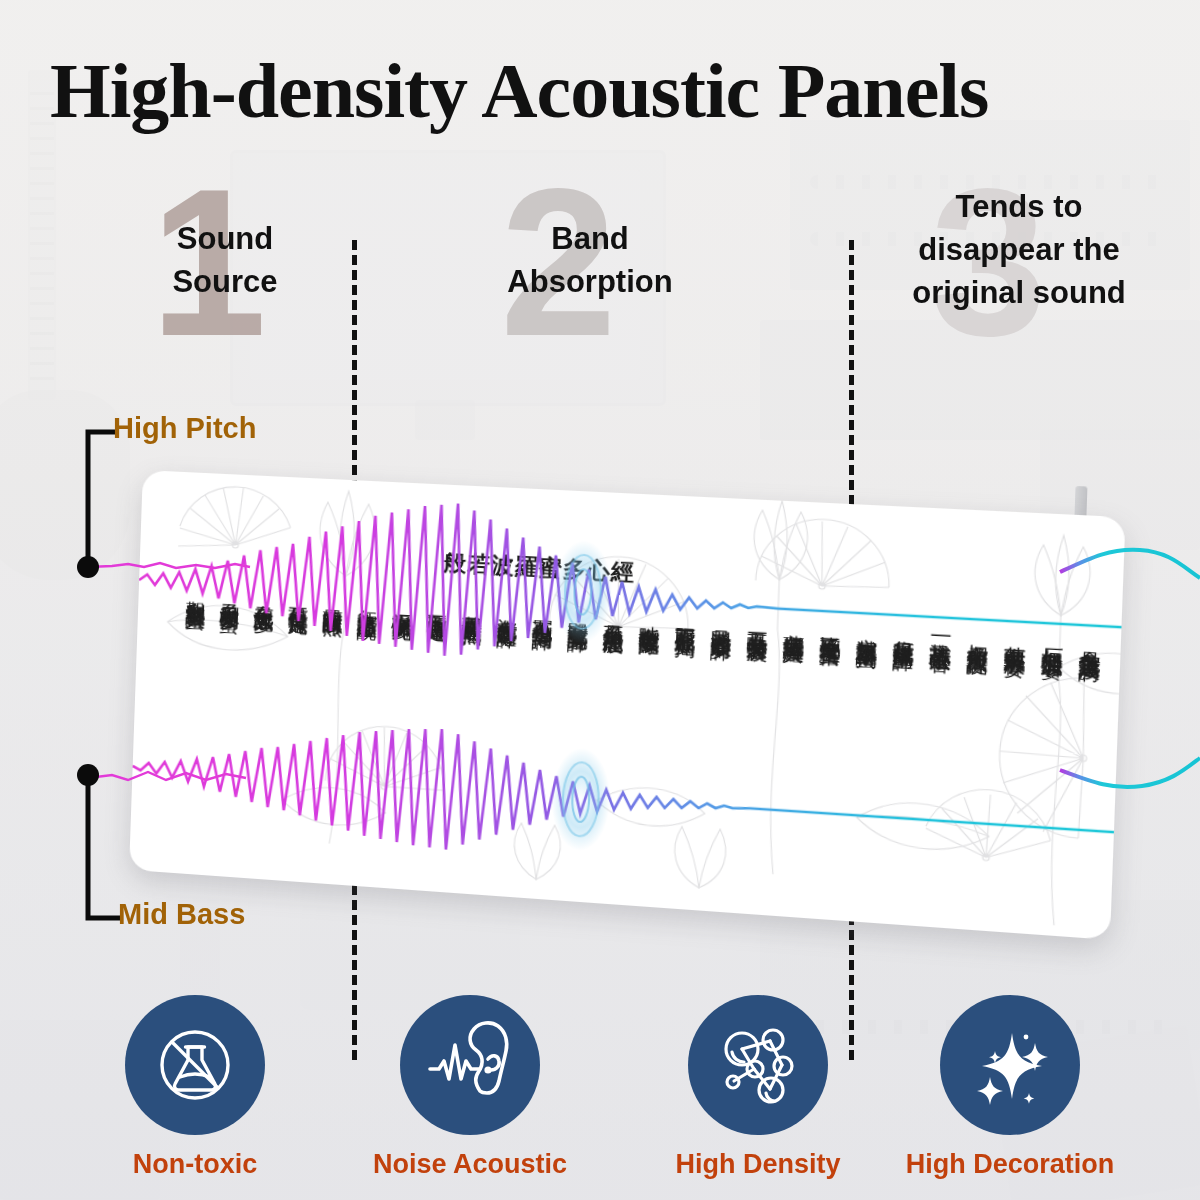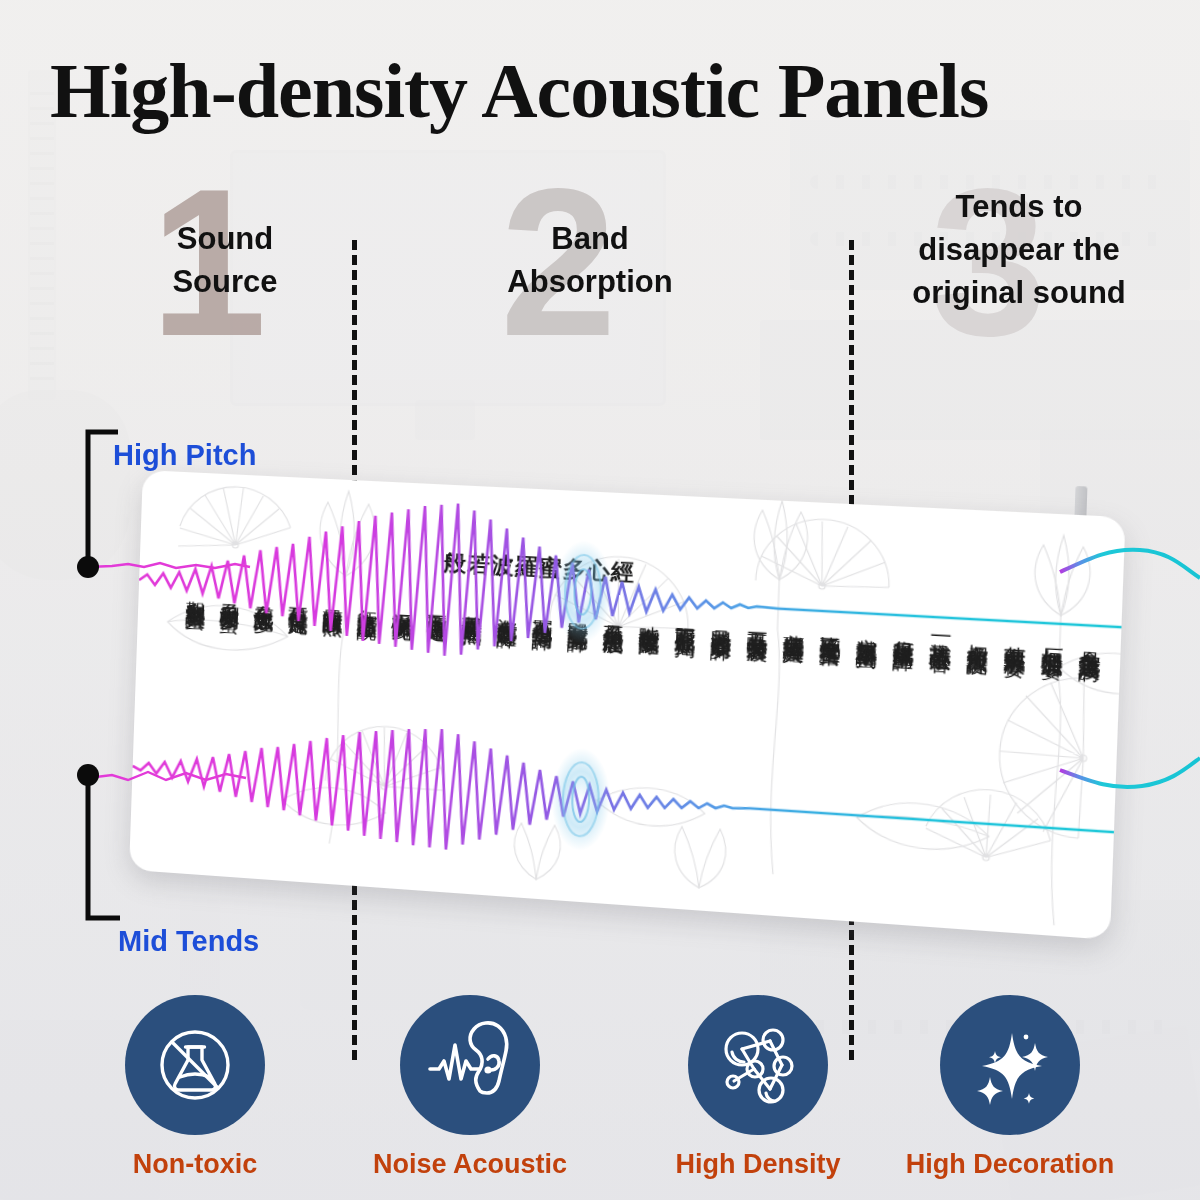--- a/index.html
+++ b/index.html
@@ -112,21 +112,21 @@
 
   
   .divider{
     position:absolute;width:0;border-left:5px dashed #111;
   }
   #div1{left:352px;top:240px;height:820px;}
   #div2{left:849px;top:240px;height:820px;}
 
   
   .callout-label{
-    position:absolute;font-weight:700;font-size:29px;color:#1d4ed8;white-space:nowrap;margin-top:27px;
+    position:absolute;font-weight:700;font-size:29px;color:#a16207;white-space:nowrap;
   }
   #lbl-high{left:113px;top:412px;}
   #lbl-mid{left:118px;top:898px;}
   .callout-svg{position:absolute;left:0;top:0;width:1200px;height:1200px;overflow:visible;}
 
   
   .panel-wrap{
     position:absolute;left:136px;top:470px;width:935px;height:420px;
   }
   .panel{
@@ -435,21 +435,21 @@
   <svg class="callout-svg" viewBox="0 0 1200 1200">
     <g stroke="#0b0b0b" stroke-width="5" fill="none">
       <path d="M88 567 L88 432 L118 432"></path>
       <path d="M88 775 L88 918 L120 918"></path>
     </g>
     <circle cx="88" cy="567" r="11" fill="#0b0b0b"></circle>
     <circle cx="88" cy="775" r="11" fill="#0b0b0b"></circle>
   </svg>
 
   <div class="callout-label" id="lbl-high">High Pitch</div>
-  <div class="callout-label" id="lbl-mid">Mid Tends</div>
+  <div class="callout-label" id="lbl-mid">Mid Bass</div>
 
   <div class="features">
 
     <div class="feature" id="feat0">
       <div class="fcircle">
         <svg width="92" height="92" viewBox="0 0 92 92">
           <g fill="none" stroke="#ffffff" stroke-width="3.4" stroke-linecap="round" stroke-linejoin="round">
             <circle cx="46" cy="46" r="33"></circle>
             <line x1="23" y1="23" x2="69" y2="69"></line>
             <path d="M39 28 h14 v13 l13 24 a4 4 0 0 1 -3.5 6 H29.5 a4 4 0 0 1 -3.5 -6 l13 -24 z"></path>

